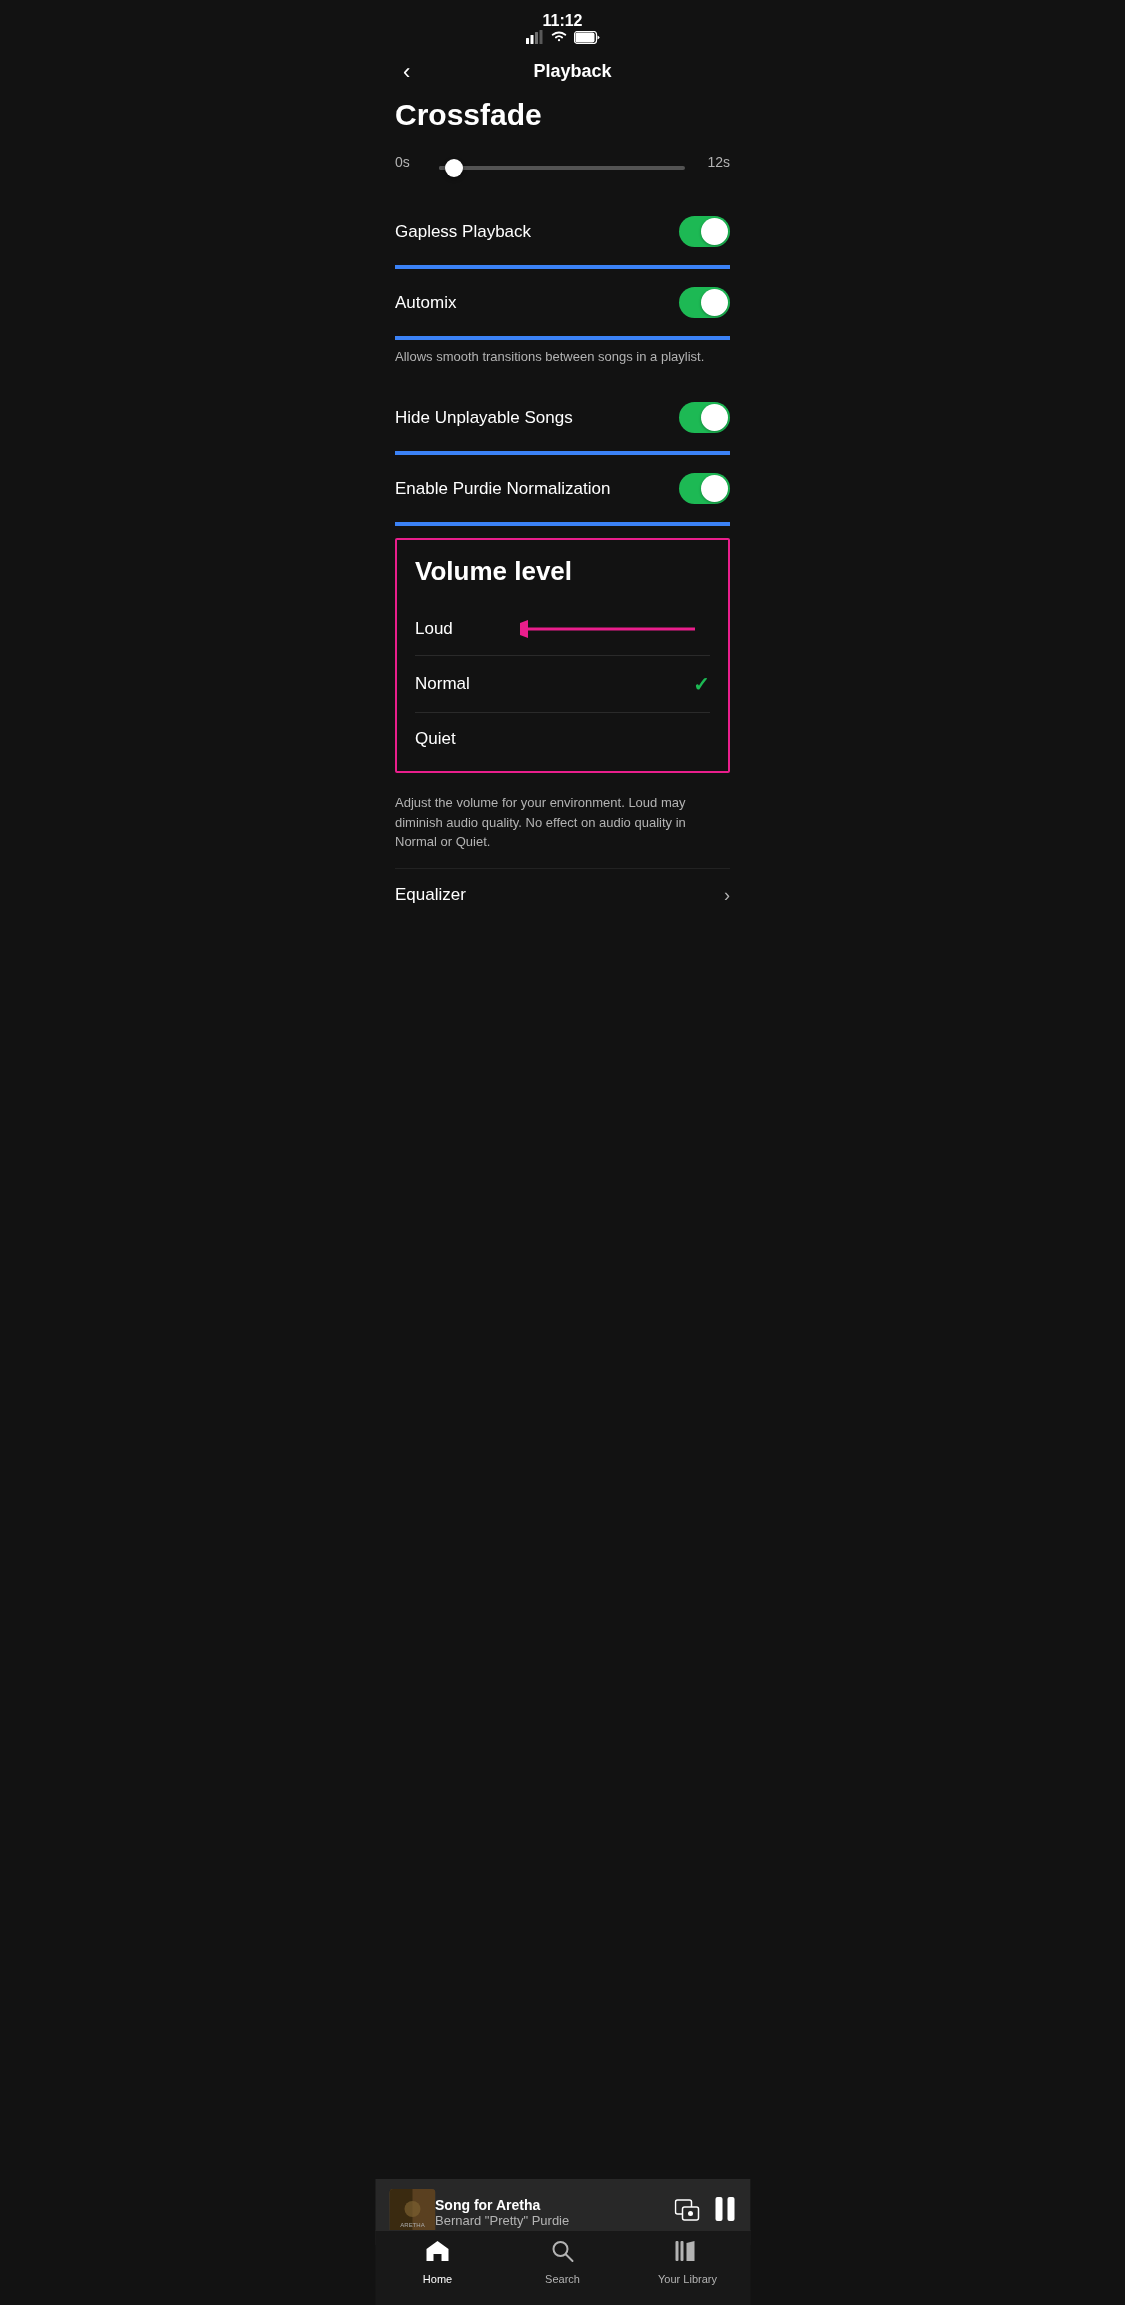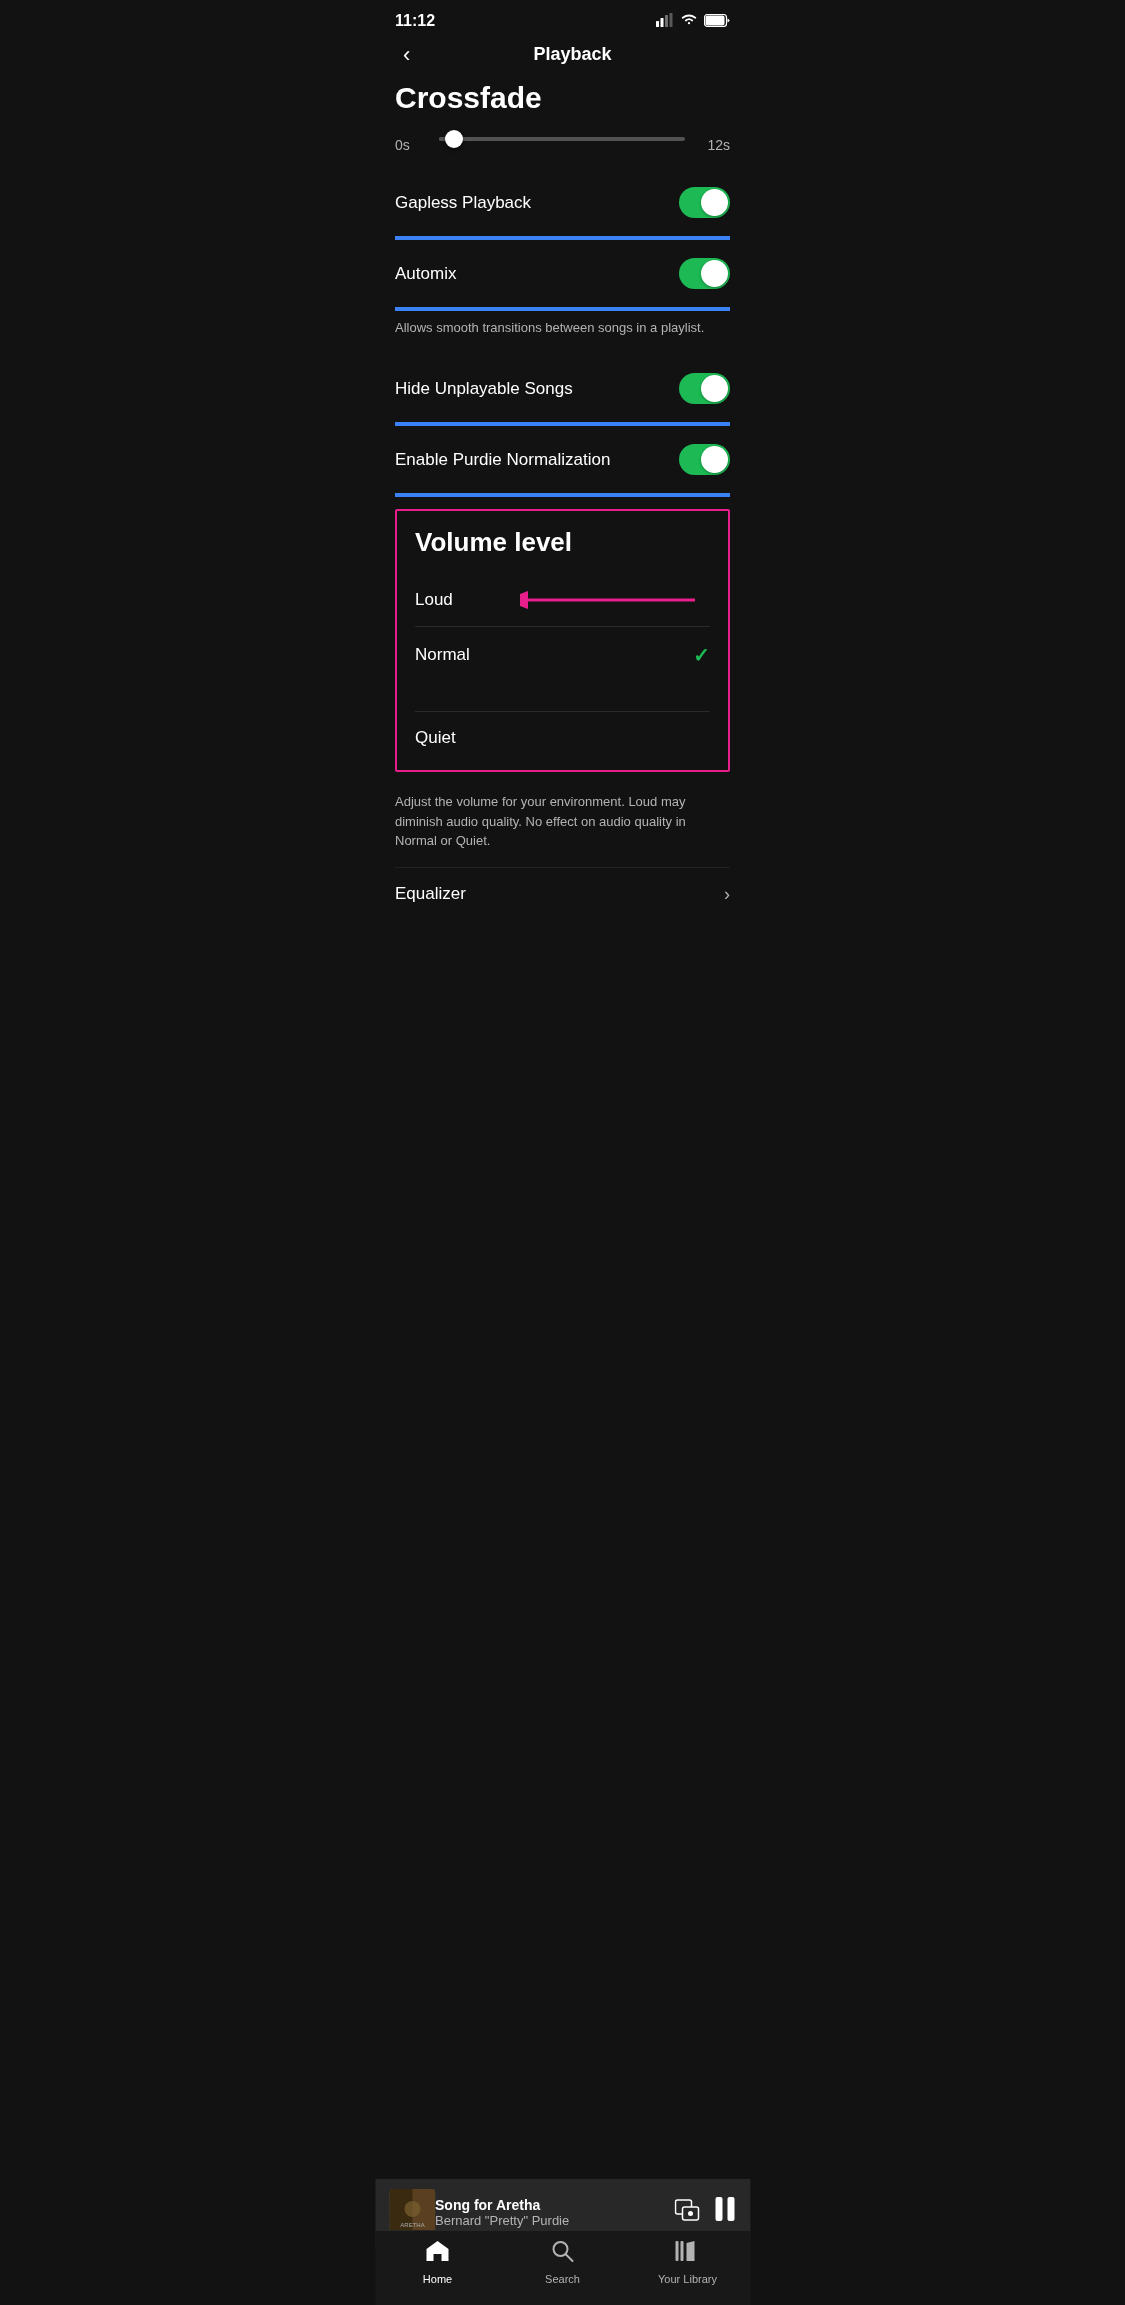--- a/index.html
+++ b/index.html
@@ -16,20 +16,21 @@
     }
 
     
     .status-bar {
       display: flex;
       justify-content: space-between;
       align-items: center;
       padding: 12px 20px 4px;
       font-size: 15px;
       font-weight: 600;
+      flex-direction: column;
     }
     .status-time { font-weight: 700; font-size: 16px; }
     .status-icons {
       display: flex;
       align-items: center;
       gap: 6px;
     }
 
     
     .header {
@@ -64,23 +65,23 @@
     .section-title {
       font-size: 30px;
       font-weight: 800;
       margin-bottom: 22px;
       color: #fff;
     }
 
     
     .slider-container {
       display: flex;
-      align-items: flex-start;
+      align-items: flex-end;
       gap: 22px;
-      margin-bottom: 16px;
+      margin-bottom: 28px;
     }
     .slider-label {
       font-size: 14px;
       color: #b3b3b3;
       min-width: 22px;
     }
     .slider-track {
       flex: 1;
       height: 4px;
       background: #535353;
@@ -401,21 +402,21 @@
         </defs>
         <line x1="175" y1="18" x2="8" y2="18" stroke="#e91e8c" stroke-width="3" marker-end="url(#arrowhead)"></line>
       </svg>
     </div>
 
     <div class="volume-option">
       <span>Normal</span>
       <span class="check-icon">✓</span>
     </div>
 
-    <div class="volume-option" style="border-bottom: none; margin-top: 28px;">
+    <div class="volume-option" style="border-bottom: none;">
       <span>Quiet</span>
     </div>
   </div>
 
   <p class="volume-note">Adjust the volume for your environment. Loud may diminish audio quality. No effect on audio quality in Normal or Quiet.</p>
 
   <div class="equalizer-row">
     <span class="equalizer-label">Equalizer</span>
     <span class="chevron-right">›</span>
   </div>

